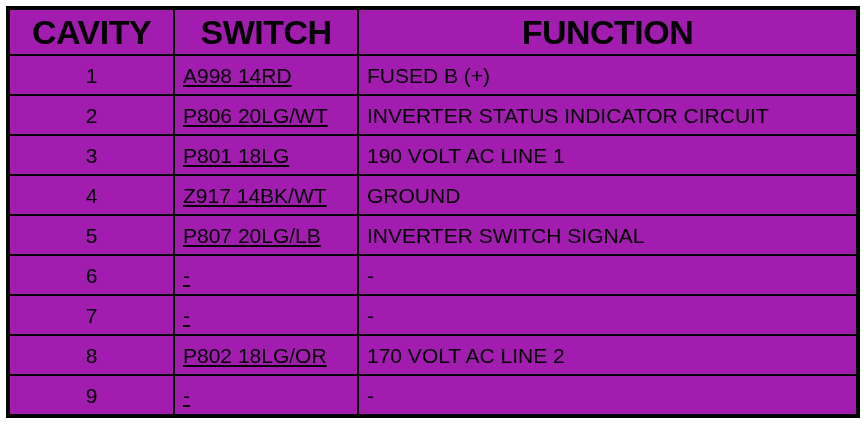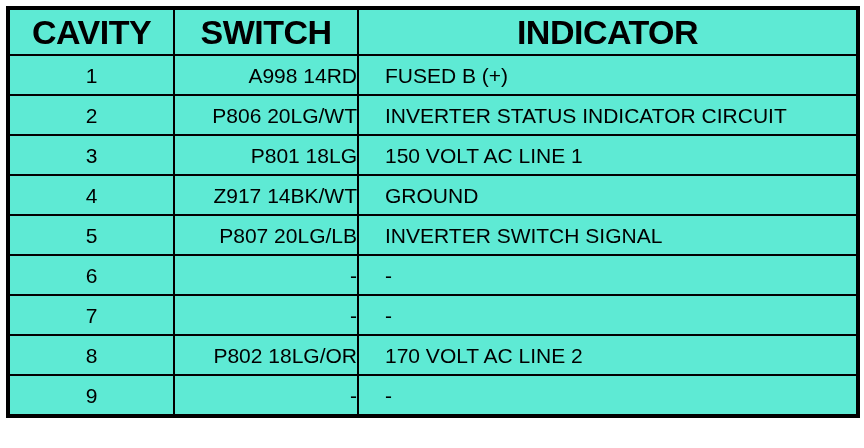--- a/index.html
+++ b/index.html
@@ -21,21 +21,21 @@
     box-sizing: border-box;
   }
   .pinout-table {
     position: absolute;
     left: 6px;
     top: 6px;
     width: 850px;
     border-collapse: collapse;
     table-layout: fixed;
     border: 4px solid #000000;
-    background: #5eead4;
+    background: #a21caf;
   }
   .pinout-table col.c-cavity { width: 166px; }
   .pinout-table col.c-circuit { width: 184px; }
   .pinout-table col.c-function { width: 500px; }
 
   .pinout-table th,
   .pinout-table td {
     border: 2px solid #000000;
     padding: 0;
     vertical-align: middle;
@@ -52,60 +52,61 @@
   tbody td {
     height: 38px;
     font-size: 21px;
     font-weight: normal;
     line-height: 1;
   }
   td.cavity-cell {
     text-align: center;
   }
   td.circuit-cell {
-    text-align: right;
+    text-align: left;
     padding-left: 8px;
+    text-decoration: underline;
   }
   td.function-cell {
     text-align: left;
-    padding-left: 26px;
+    padding-left: 8px;
   }
 </style>
 </head>
 <body>
 
 <div class="sheet">
   <table class="pinout-table">
     <colgroup>
       <col class="c-cavity">
       <col class="c-circuit">
       <col class="c-function">
     </colgroup>
     <thead>
       <tr>
         <th>CAVITY</th>
         <th>SWITCH</th>
-        <th>INDICATOR</th>
+        <th>FUNCTION</th>
       </tr>
     </thead>
     <tbody>
       <tr>
         <td class="cavity-cell">1</td>
         <td class="circuit-cell">A998 14RD</td>
         <td class="function-cell">FUSED B (+)</td>
       </tr>
       <tr>
         <td class="cavity-cell">2</td>
         <td class="circuit-cell">P806 20LG/WT</td>
         <td class="function-cell">INVERTER STATUS INDICATOR CIRCUIT</td>
       </tr>
       <tr>
         <td class="cavity-cell">3</td>
         <td class="circuit-cell">P801 18LG</td>
-        <td class="function-cell">150 VOLT AC LINE 1</td>
+        <td class="function-cell">190 VOLT AC LINE 1</td>
       </tr>
       <tr>
         <td class="cavity-cell">4</td>
         <td class="circuit-cell">Z917 14BK/WT</td>
         <td class="function-cell">GROUND</td>
       </tr>
       <tr>
         <td class="cavity-cell">5</td>
         <td class="circuit-cell">P807 20LG/LB</td>
         <td class="function-cell">INVERTER SWITCH SIGNAL</td>

